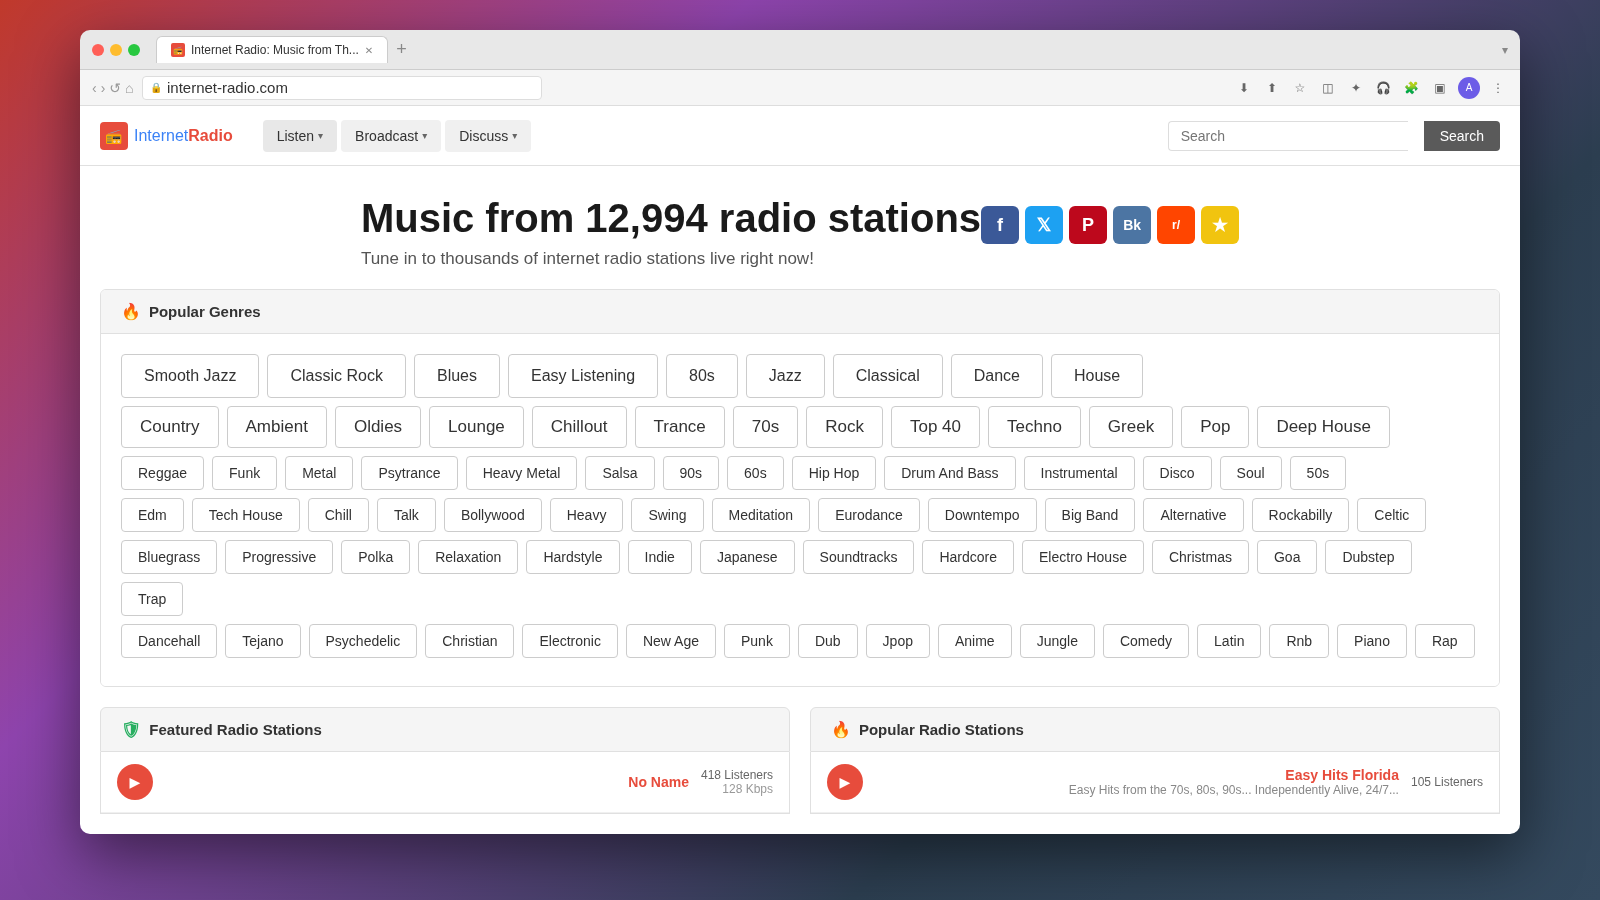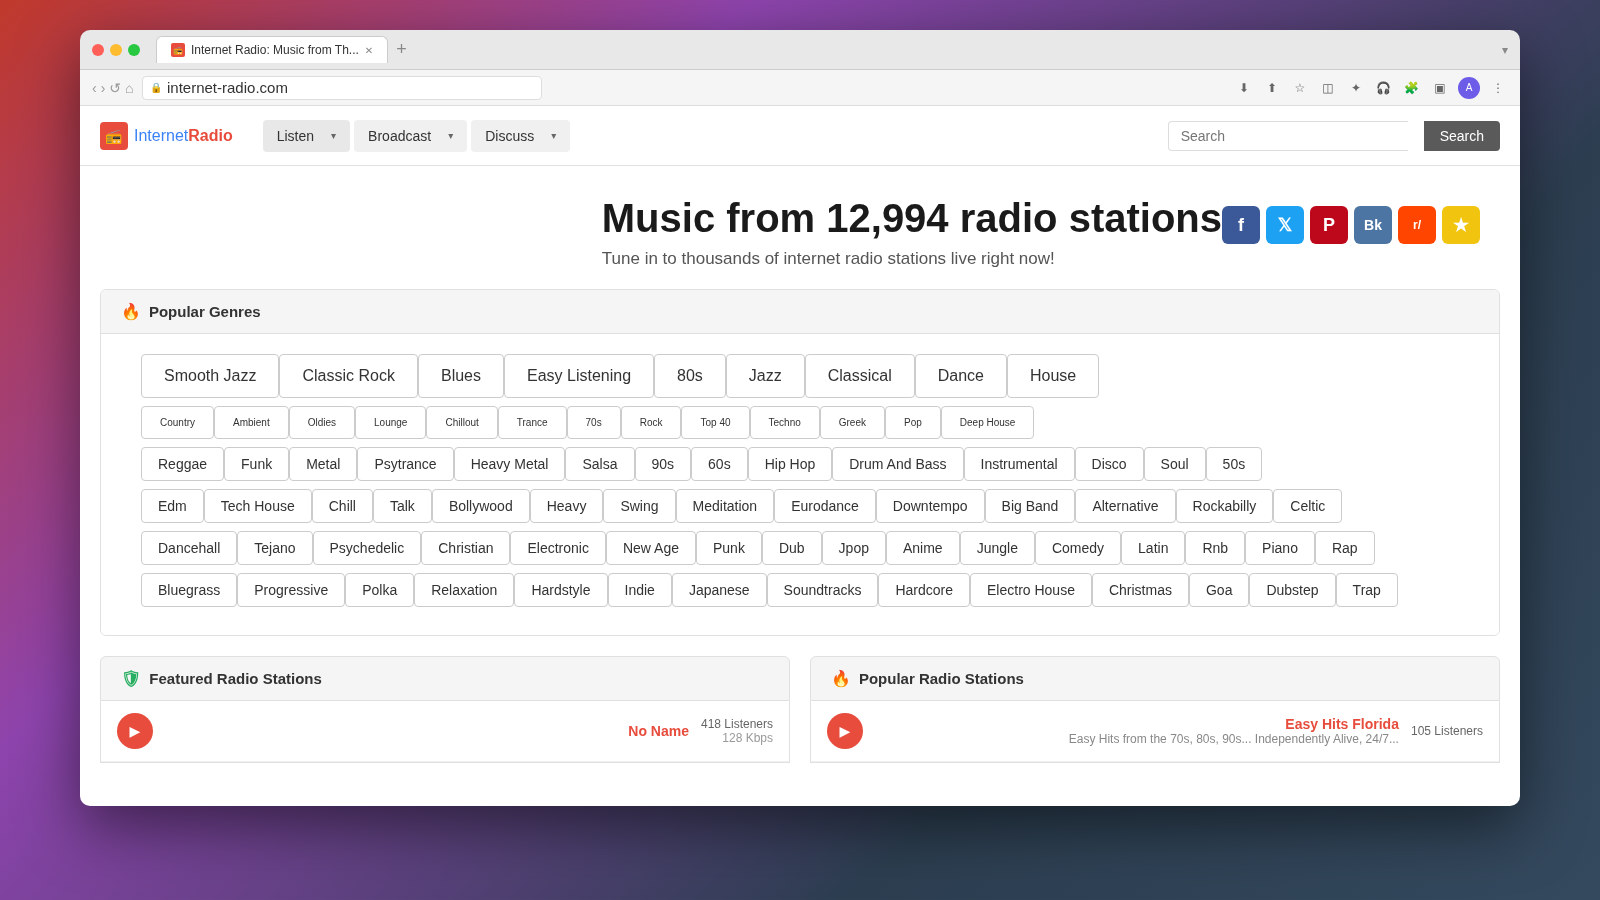--- a/index.html
+++ b/index.html
@@ -200,21 +200,21 @@
       gap: 4px;
     }
     .nav-item {
       padding: 8px 14px;
       font-size: 14px;
       color: #333;
       cursor: pointer;
       border-radius: 4px;
       display: flex;
       align-items: center;
-      gap: 17px;
+      gap: 4px;
       background: #f0f0f0;
     }
     .nav-item.active {
       background: #e8e8e8;
     }
     .nav-arrow { font-size: 10px; color: #666; }
 
     .header-search {
       margin-left: auto;
       display: flex;
@@ -237,21 +237,21 @@
       border-radius: 0 4px 4px 0;
       font-size: 14px;
       cursor: pointer;
     }
 
     
     .hero {
       padding: 30px 40px 20px;
       display: flex;
       align-items: flex-start;
-      justify-content: flex-end;
+      justify-content: center;
     }
     .hero-text h1 {
       font-size: 40px;
       font-weight: 700;
       color: #1a1a1a;
       margin-bottom: 8px;
     }
     .hero-text p {
       font-size: 17px;
       color: #555;
@@ -308,41 +308,41 @@
       font-size: 16px;
     }
 
     .genres-container {
       padding: 20px;
       background: white;
     }
     .genres-row {
       display: flex;
       flex-wrap: wrap;
+      gap: 8px;
       margin-bottom: 8px;
-      margin-left: 20px;
     }
     .genre-tag {
       border: 1px solid #ccc;
       border-radius: 4px;
       padding: 8px 16px;
       font-size: 14px;
       color: #333;
       cursor: pointer;
       white-space: nowrap;
       background: white;
       transition: background 0.2s;
     }
     .genre-tag.large {
       font-size: 16px;
       padding: 12px 22px;
       font-weight: 500;
     }
     .genre-tag.medium {
-      font-size: 10px;
+      font-size: 17px;
       padding: 10px 18px;
     }
 
     
     .bottom-sections {
       display: flex;
       gap: 20px;
       padding: 0 20px 20px;
     }
     .stations-section {
@@ -551,55 +551,55 @@
           <div class="genre-tag">Bollywood</div>
           <div class="genre-tag">Heavy</div>
           <div class="genre-tag">Swing</div>
           <div class="genre-tag">Meditation</div>
           <div class="genre-tag">Eurodance</div>
           <div class="genre-tag">Downtempo</div>
           <div class="genre-tag">Big Band</div>
           <div class="genre-tag">Alternative</div>
           <div class="genre-tag">Rockabilly</div>
           <div class="genre-tag">Celtic</div>
+        </div>
+        <div class="genres-row">
+          <div class="genre-tag">Bluegrass</div>
+          <div class="genre-tag">Progressive</div>
+          <div class="genre-tag">Polka</div>
+          <div class="genre-tag">Relaxation</div>
+          <div class="genre-tag">Hardstyle</div>
+          <div class="genre-tag">Indie</div>
+          <div class="genre-tag">Japanese</div>
+          <div class="genre-tag">Soundtracks</div>
+          <div class="genre-tag">Hardcore</div>
+          <div class="genre-tag">Electro House</div>
+          <div class="genre-tag">Christmas</div>
+          <div class="genre-tag">Goa</div>
+          <div class="genre-tag">Dubstep</div>
+          <div class="genre-tag">Trap</div>
         </div>
         <div class="genres-row">
           <div class="genre-tag">Dancehall</div>
           <div class="genre-tag">Tejano</div>
           <div class="genre-tag">Psychedelic</div>
           <div class="genre-tag">Christian</div>
           <div class="genre-tag">Electronic</div>
           <div class="genre-tag">New Age</div>
           <div class="genre-tag">Punk</div>
           <div class="genre-tag">Dub</div>
           <div class="genre-tag">Jpop</div>
           <div class="genre-tag">Anime</div>
           <div class="genre-tag">Jungle</div>
           <div class="genre-tag">Comedy</div>
           <div class="genre-tag">Latin</div>
           <div class="genre-tag">Rnb</div>
           <div class="genre-tag">Piano</div>
           <div class="genre-tag">Rap</div>
         </div>
-        <div class="genres-row">
-          <div class="genre-tag">Bluegrass</div>
-          <div class="genre-tag">Progressive</div>
-          <div class="genre-tag">Polka</div>
-          <div class="genre-tag">Relaxation</div>
-          <div class="genre-tag">Hardstyle</div>
-          <div class="genre-tag">Indie</div>
-          <div class="genre-tag">Japanese</div>
-          <div class="genre-tag">Soundtracks</div>
-          <div class="genre-tag">Hardcore</div>
-          <div class="genre-tag">Electro House</div>
-          <div class="genre-tag">Christmas</div>
-          <div class="genre-tag">Goa</div>
-          <div class="genre-tag">Dubstep</div>
-          <div class="genre-tag">Trap</div>
-        </div>
       </div>
     </div>
 
     <div class="bottom-sections">
 
       <div class="stations-section">
         <div class="section-header" style="border-radius:6px 6px 0 0; border:1px solid #e0e0e0; border-bottom: 1px solid #e0e0e0;">
           <span class="section-icon-shield">🛡</span>
           <span>Featured Radio Stations</span>
         </div>

